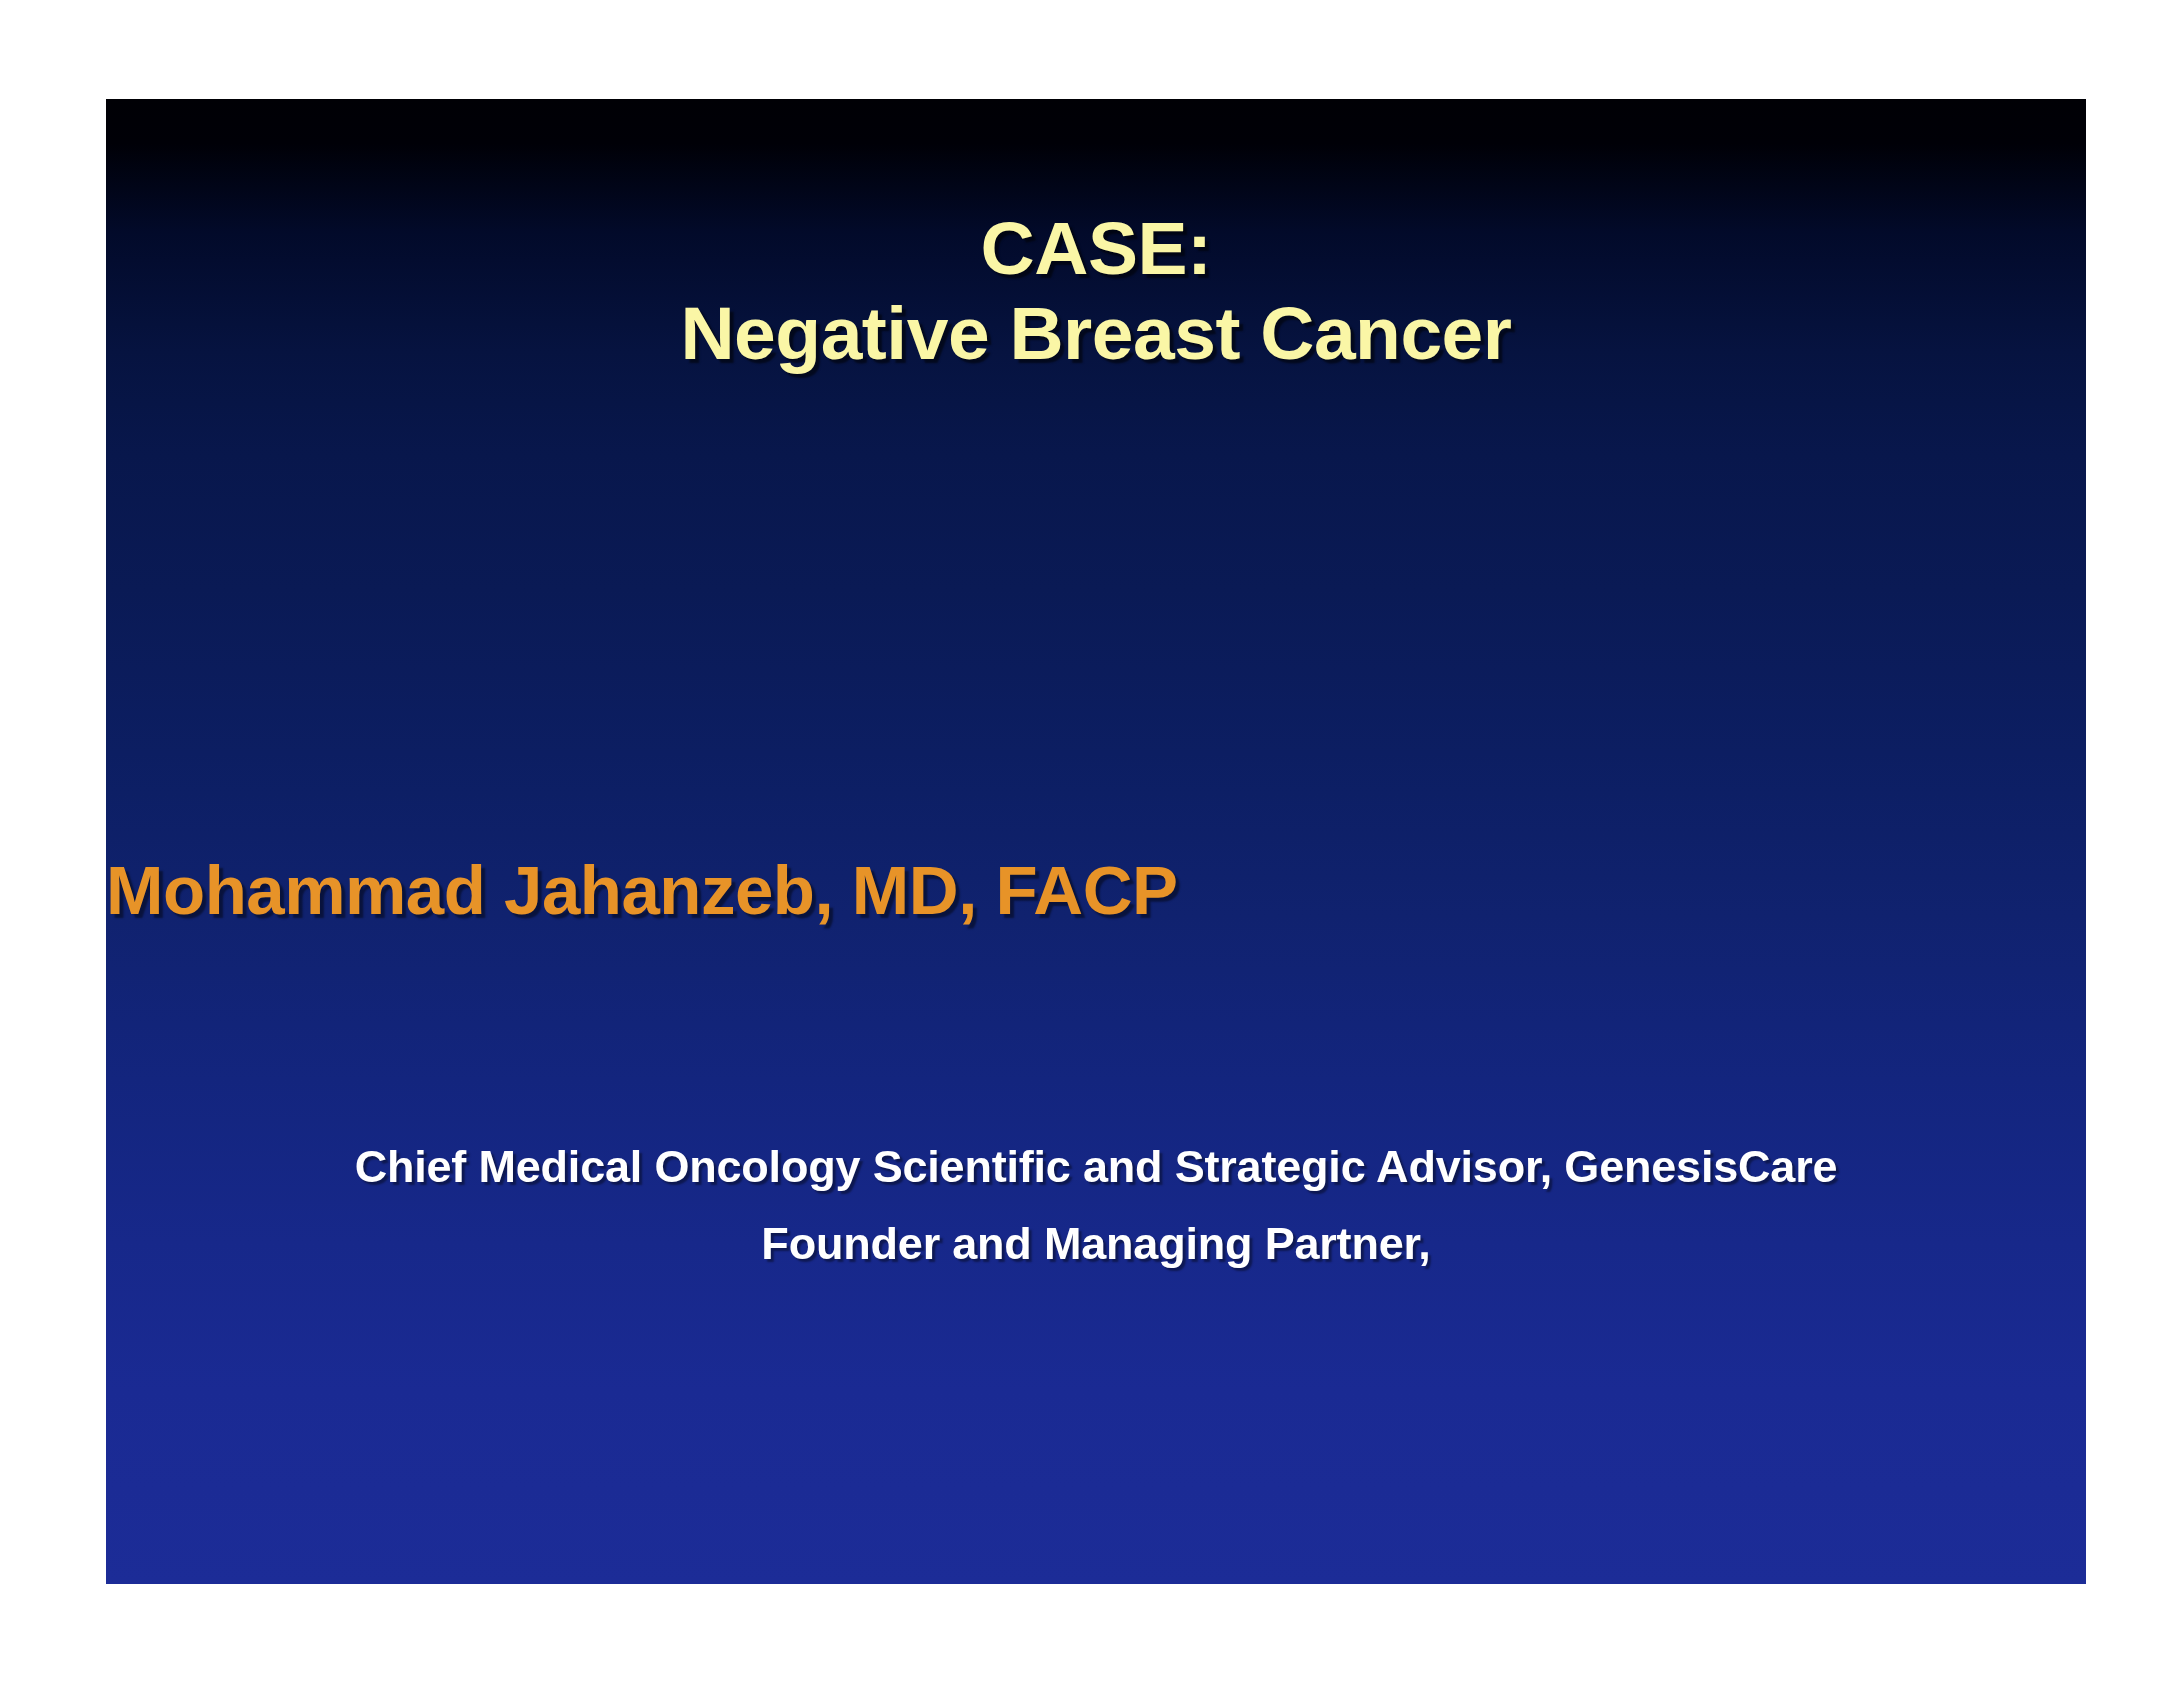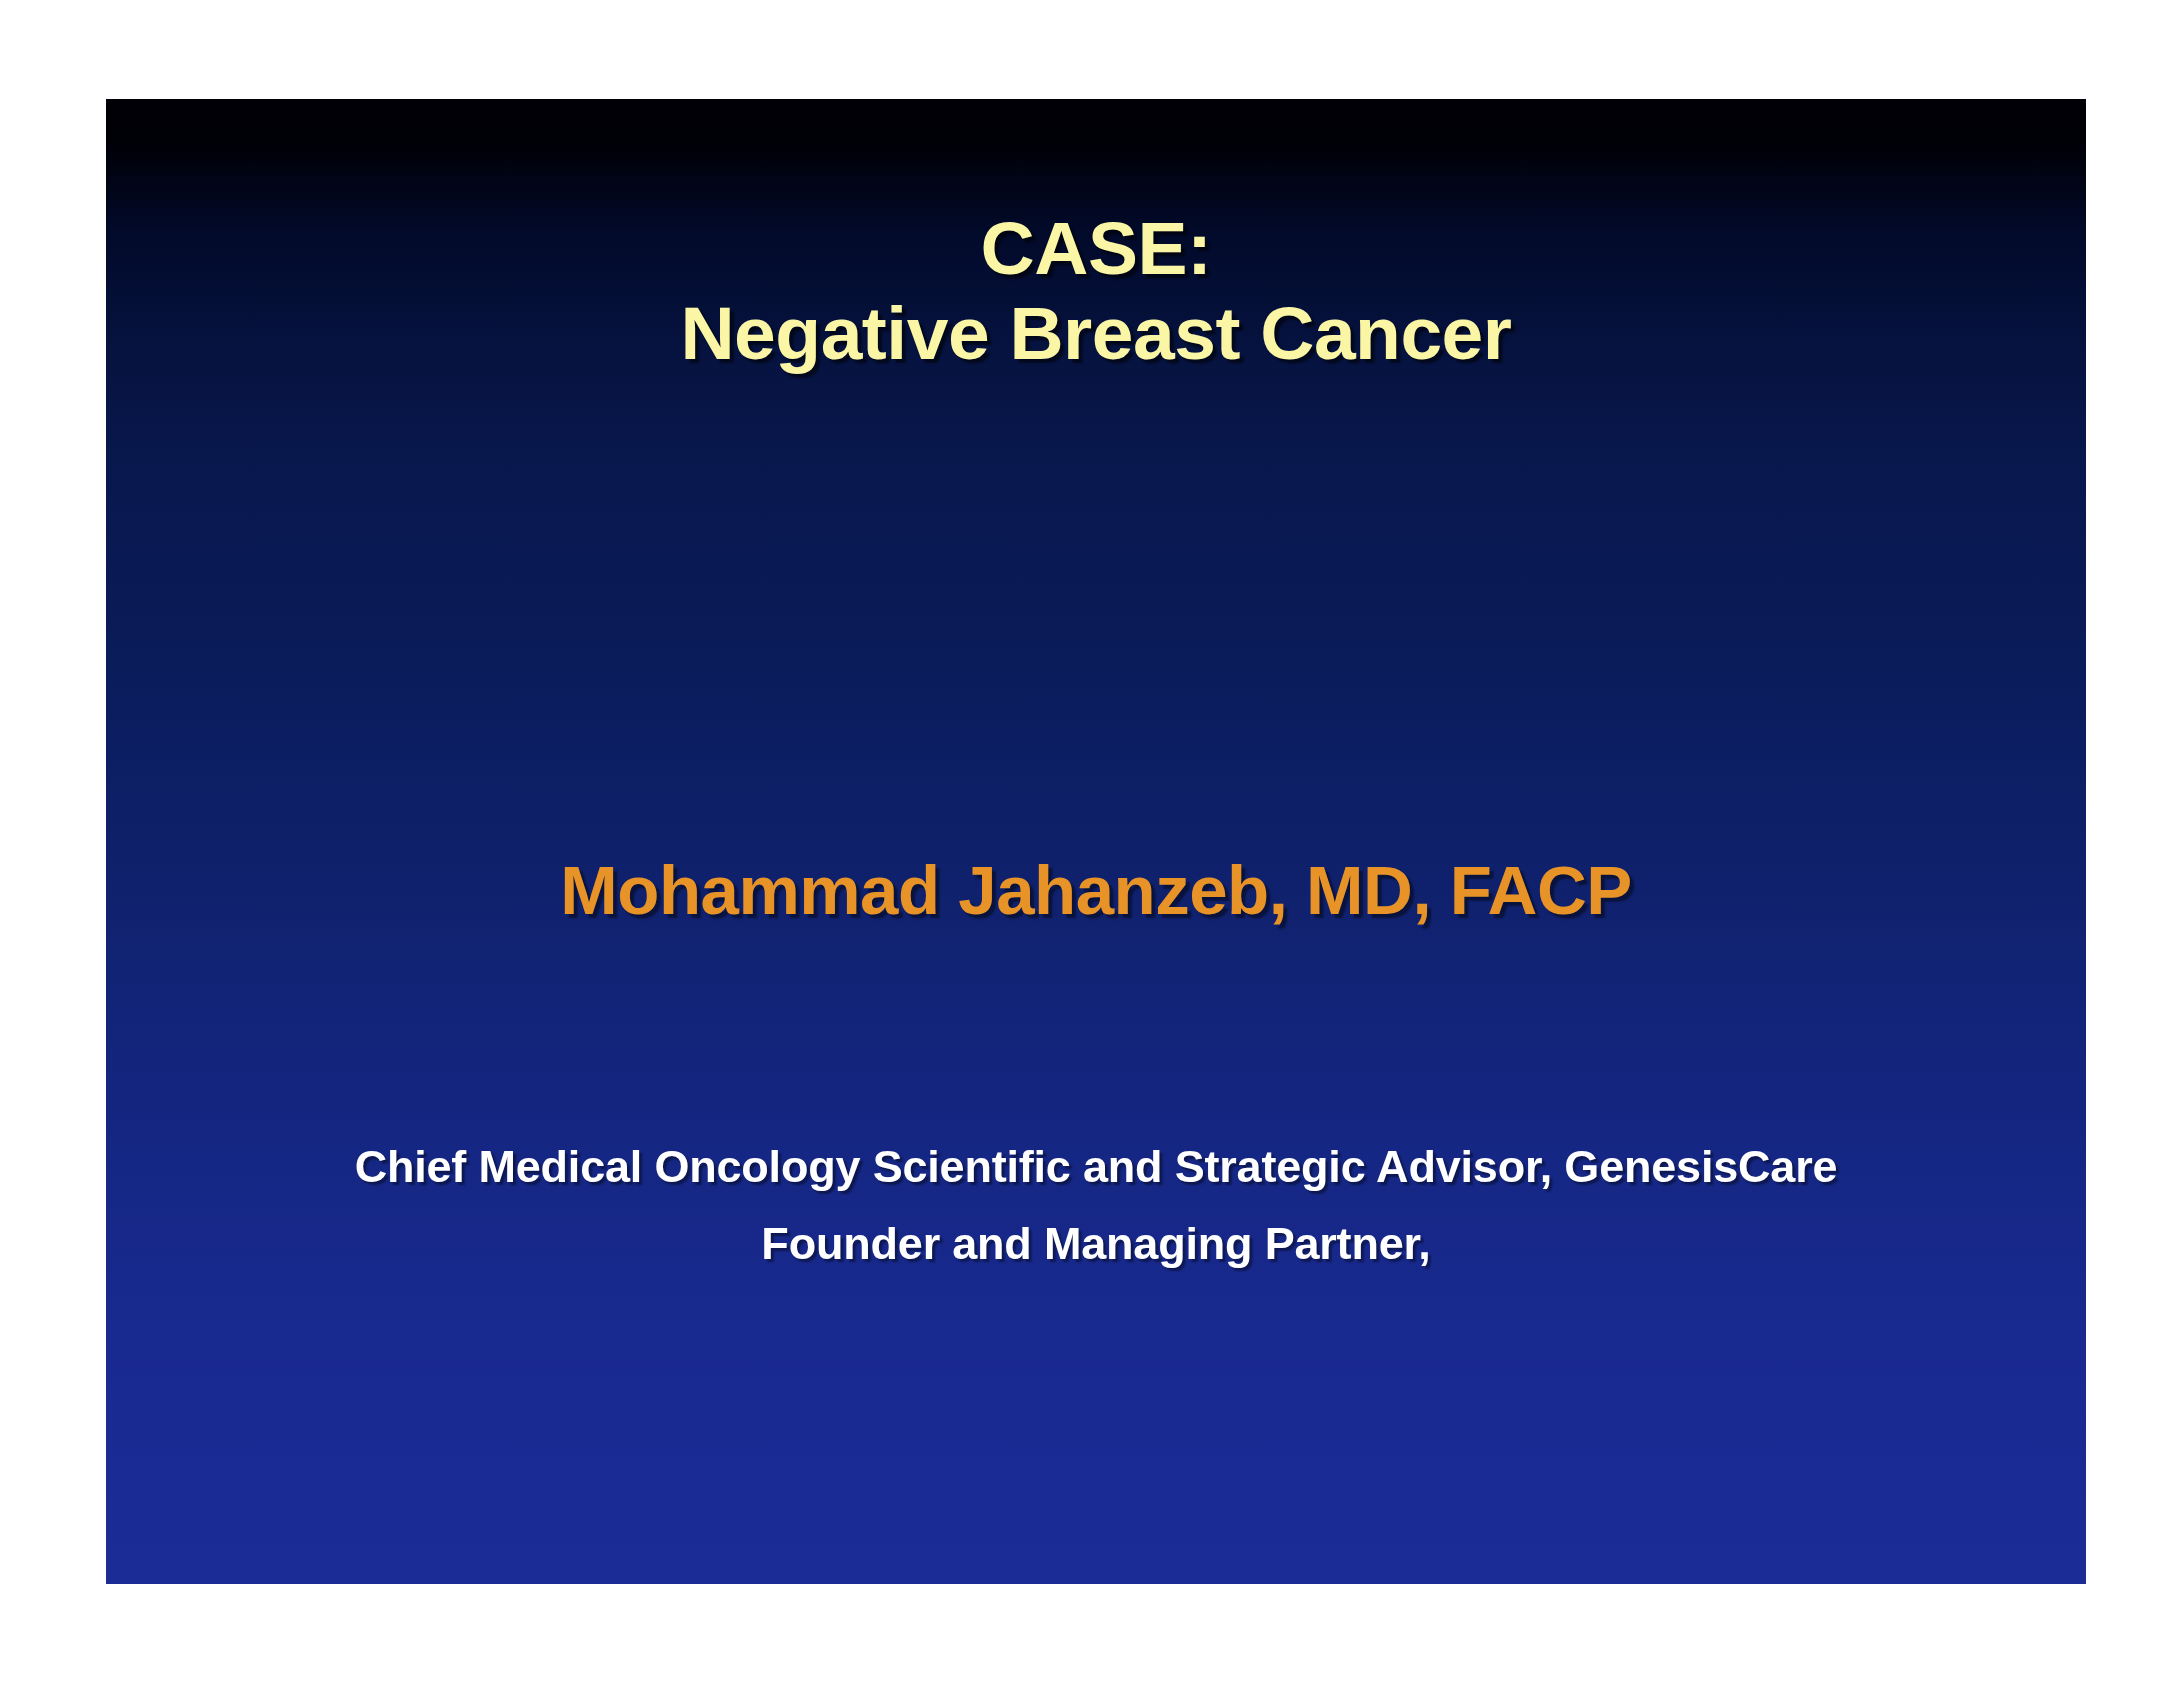--- a/index.html
+++ b/index.html
@@ -67,21 +67,21 @@
     text-shadow: 4px 4px 2px rgba(0,0,0,0.55);
     white-space: nowrap;
   }
 
   
   .author {
     position: absolute;
     left: 0;
     top: 752px;
     width: 100%;
-    text-align: center;
+    text-align: left;
     color: #e79328;
     font-family: "Liberation Sans", sans-serif;
     font-weight: bold;
     font-size: 69px;
     letter-spacing: -0.5px;
     text-shadow: 4px 4px 2px rgba(0,0,0,0.45);
     white-space: nowrap;
   }
 
   

